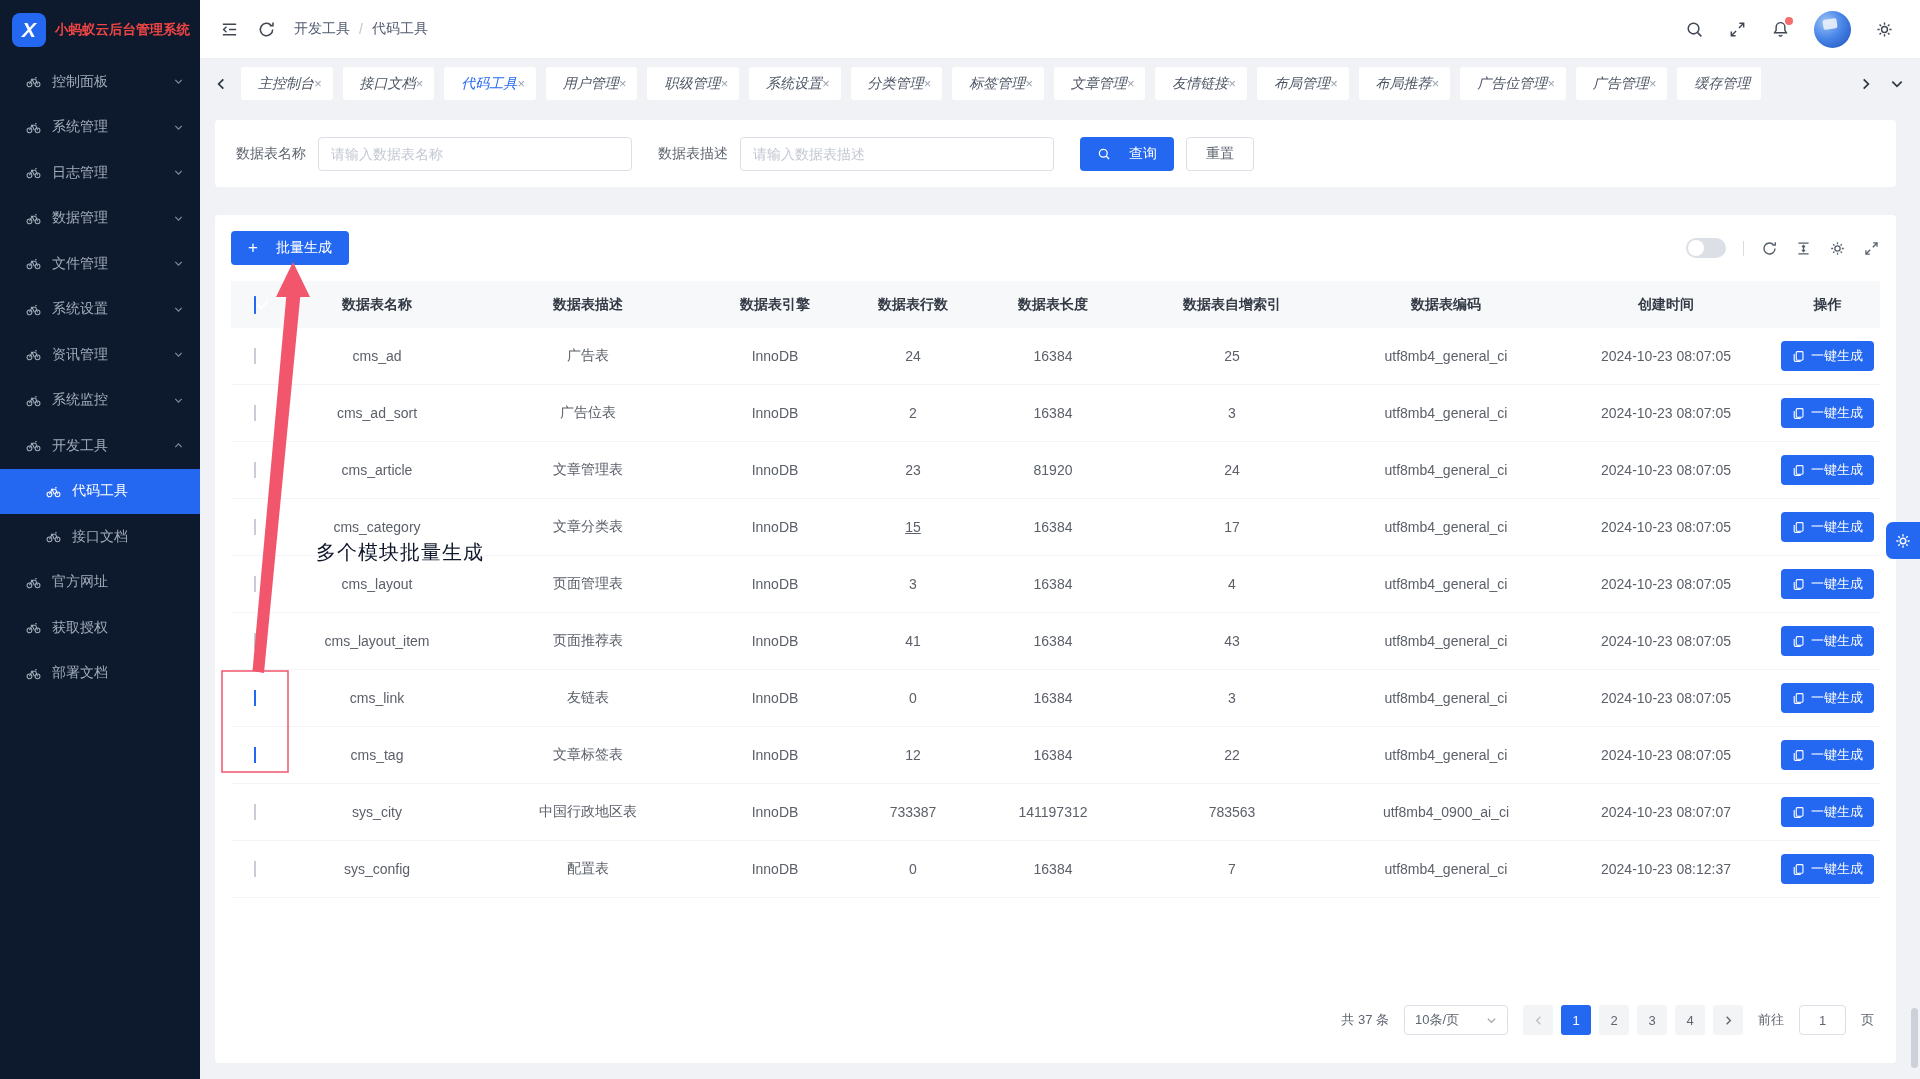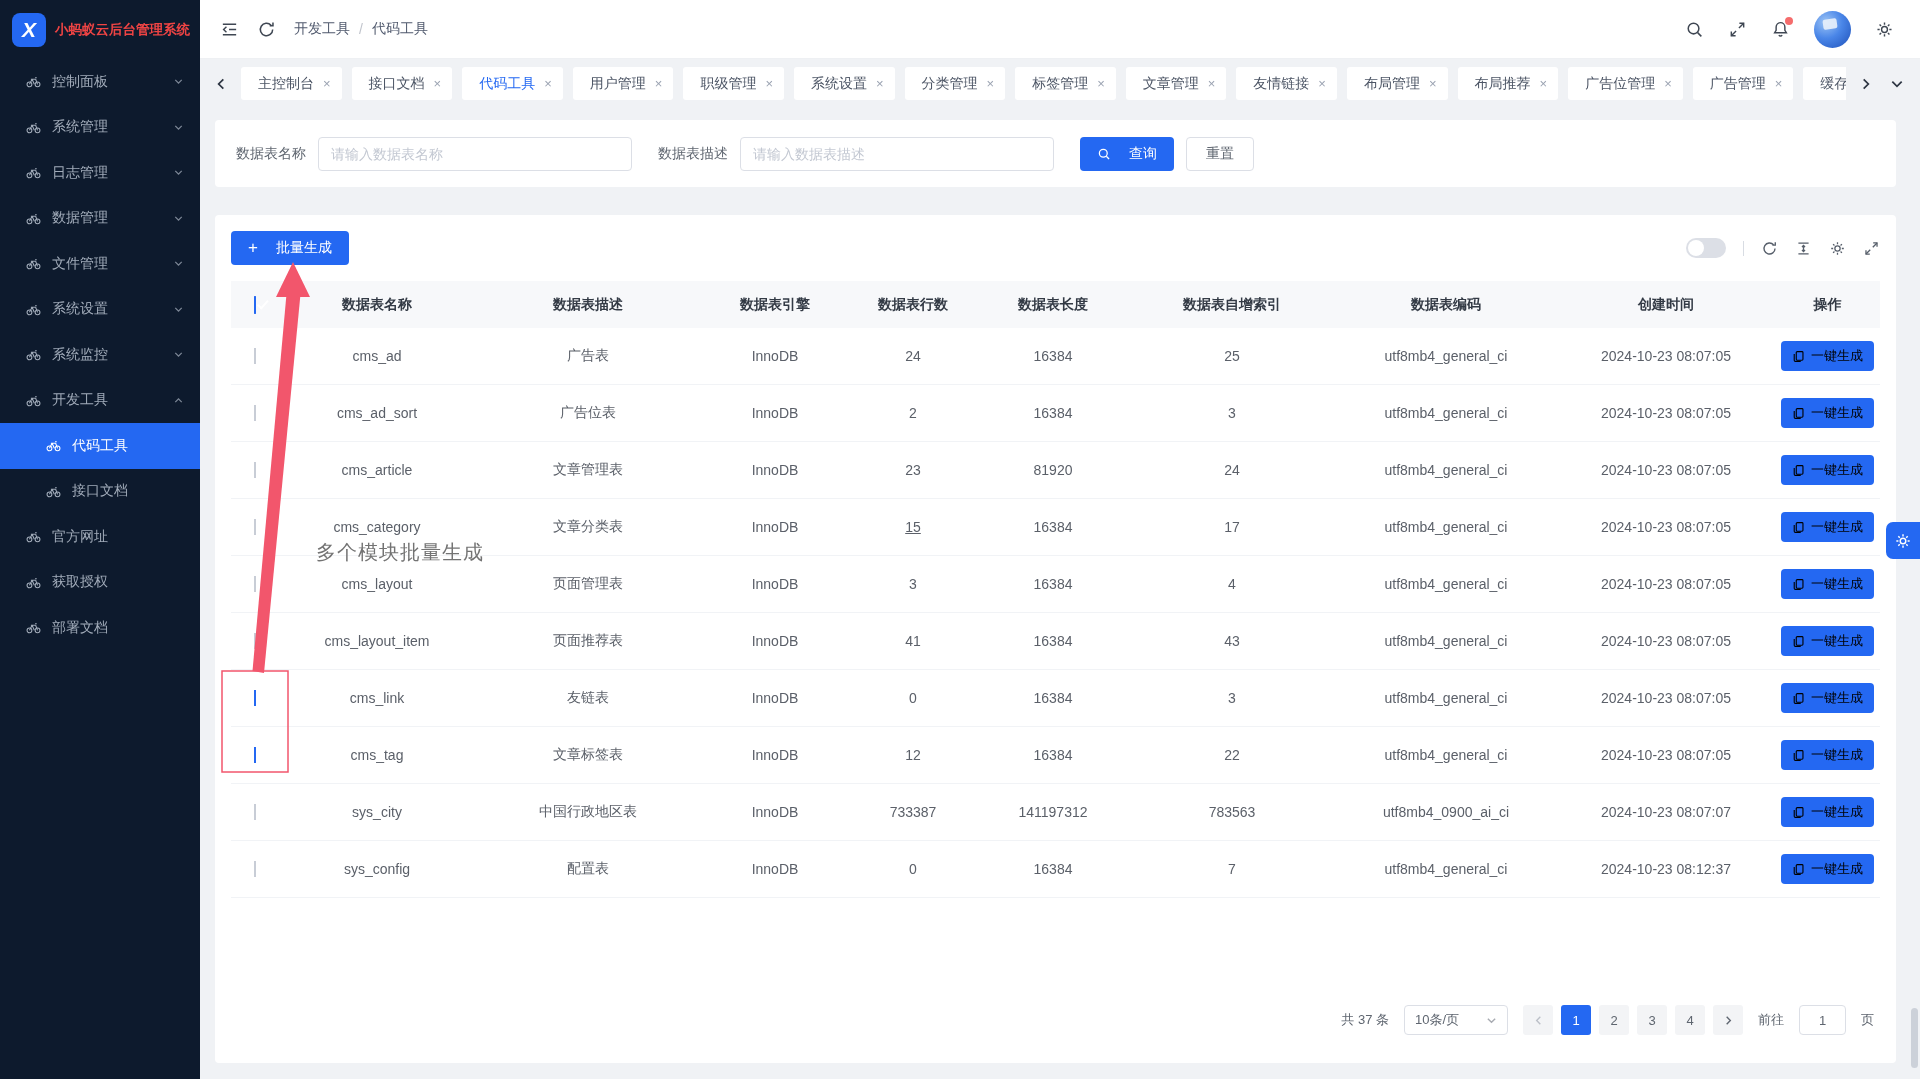--- a/index.html
+++ b/index.html
@@ -30,21 +30,21 @@
   .bell-wrap { position:relative; display:inline-flex; }
   .bell-dot { position:absolute; top:-3px; right:-3px; width:8px; height:8px; border-radius:50%; background:#f56c6c; }
   .avatar { width:37px; height:37px; border-radius:50%; background:radial-gradient(circle at 32% 30%,#9cc4f5 0%,#4a86e8 45%,#1d4fb8 100%); position:relative; overflow:hidden; cursor:pointer; flex-shrink:0; }
   .avatar::after { content:""; position:absolute; left:9px; top:8px; width:14px; height:10px; background:#e9f1fb; border-radius:2px; transform:rotate(-8deg); opacity:.9; }
 
   
   .tabbar { height:49px; display:flex; align-items:center; gap:9px; padding:0 12px 0 10px; background:#f0f2f5; }
   .tabnav { width:22px; height:22px; color:#2e3643; display:inline-flex; align-items:center; justify-content:center; cursor:pointer; flex-shrink:0; }
   .tabnav .icn { width:14px; height:14px; }
   .tabs { display:flex; gap:10px; flex:1; overflow:hidden; }
-  .tab { height:33px; background:#fff; border-radius:3px; display:flex; align-items:center; gap:9px; padding:0 11px 0 17px; font-size:14px; color:#4c5565; white-space:nowrap; flex-shrink:0; cursor:pointer; }
+  .tab { height:33px; background:#fff; border-radius:3px; display:flex; align-items:center; padding:0 11px 0 17px; font-size:14px; color:#4c5565; white-space:nowrap; flex-shrink:0; cursor:pointer;font-style:italic; }
   .tab.active { color:#2468f2; }
   .tab-close { font-size:13px; color:#9aa2b1; line-height:1; }
 
   
   .content { flex:1; padding:12px 24px 0 15px; overflow:hidden; }
   .card { background:#fff; border-radius:4px; }
   .filter-card { height:67px; display:flex; align-items:center; gap:12px; padding:0 21px; }
   .f-label { font-size:14px; color:#5f6670; white-space:nowrap; }
   .f-input { width:314px; height:34px; border:1px solid #dcdfe6; border-radius:4px; padding:0 12px; font-size:14px; color:#606266; outline:none; margin-right:14px; }
   .f-input::placeholder { color:#c3c8d2; }
@@ -62,21 +62,21 @@
   .vdiv { width:1px; height:15px; background:#d8dce3; }
   .ticon { width:17px; height:17px; cursor:pointer; display:inline-flex; }
 
   .thead { margin-top:16px; height:47px; background:#f7f8fa; display:flex; align-items:center; }
   .th { font-size:14px; font-weight:bold; color:#333a45; text-align:center; }
   .trow { height:57px; display:flex; align-items:center; border-bottom:1px solid #f1f3f6; }
   .td { font-size:14px; color:#5b6069; text-align:center; overflow:hidden; text-overflow:ellipsis; white-space:nowrap; }
   .checkbox { width:16px; height:16px; border:1px solid #c8cdd6; border-radius:3px; background:#fff; margin:0 auto; position:relative; cursor:pointer; }
   .checkbox.checked { background:#2468f2; border-color:#2468f2; }
   .checkbox.checked::after { content:""; position:absolute; left:4.5px; top:1.5px; width:4px; height:8.5px; border:solid #fff; border-width:0 2px 2px 0; transform:rotate(42deg); }
-  .action-btn { background:#2468f2; color:#000000; border:none; border-radius:4px; height:30px; padding:0 11px; font-size:13px; display:inline-flex; align-items:center; gap:6px; cursor:pointer; font-family:inherit; }
+  .action-btn { background:#2468f2; color:#ffffff; border:none; border-radius:4px; height:30px; padding:0 11px; font-size:13px; display:inline-flex; align-items:center; gap:6px; cursor:pointer; font-family:inherit; }
   .action-btn .icn { width:13px; height:13px; }
 
   .pagination { margin-top:auto; display:flex; align-items:center; justify-content:flex-end; gap:15px; padding:0 6px 12px 0; font-size:13px; color:#5f6670; }
   .page-size { width:104px; height:30px; border:1px solid #dcdfe6; border-radius:4px; display:flex; align-items:center; justify-content:space-between; padding:0 10px; cursor:pointer; color:#5f6670; }
   .page-size .icn { width:11px; height:11px; color:#a8abb2; }
   .pager { display:flex; align-items:center; gap:8px; }
   .page-btn { min-width:30px; height:30px; padding:0 4px; border-radius:3px; background:#f3f4f6; color:#5f6670; display:flex; align-items:center; justify-content:center; font-size:13px; cursor:pointer; }
   .page-btn.active { background:#2468f2; color:#fff; }
   .page-btn .icn { width:11px; height:11px; }
   .page-btn.disabled { color:#bcc0c8; }
@@ -177,20 +177,35 @@
         </div>
         <div class="menu-item">
           <span class="icn mi-icon">
             <svg viewBox="0 0 24 24" fill="none" stroke="currentColor" stroke-width="1.5">
               <circle cx="6.3" cy="16" r="3.4"></circle>
               <circle cx="17.7" cy="16" r="3.4"></circle>
               <path d="M6.3 16 10 8.8h5M10 8.8 13.2 16M15 8.8l2.7 7.2M8.3 8.8h3.4M14.2 6.8h2.4"></path>
             </svg>
           </span>
           <span class="mi-label">系统设置</span>
+          <span class="icn mi-chev">
+            <svg viewBox="0 0 12 12" fill="none" stroke="currentColor" stroke-width="1.4">
+              <path d="M2.5 4.2 6 7.8l3.5-3.6"></path>
+            </svg>
+          </span>
+        </div>
+        <div class="menu-item">
+          <span class="icn mi-icon">
+            <svg viewBox="0 0 24 24" fill="none" stroke="currentColor" stroke-width="1.5">
+              <circle cx="6.3" cy="16" r="3.4"></circle>
+              <circle cx="17.7" cy="16" r="3.4"></circle>
+              <path d="M6.3 16 10 8.8h5M10 8.8 13.2 16M15 8.8l2.7 7.2M8.3 8.8h3.4M14.2 6.8h2.4"></path>
+            </svg>
+          </span>
+          <span class="mi-label">资讯管理</span>
           <span class="icn mi-chev">
             <svg viewBox="0 0 12 12" fill="none" stroke="currentColor" stroke-width="1.4">
               <path d="M2.5 4.2 6 7.8l3.5-3.6"></path>
             </svg>
           </span>
         </div>
         <div class="menu-item">
           <span class="icn mi-icon">
             <svg viewBox="0 0 24 24" fill="none" stroke="currentColor" stroke-width="1.5">
               <circle cx="6.3" cy="16" r="3.4"></circle>
@@ -732,14 +747,14 @@
 </div>
 
 <div class="scroll-thumb"></div>
 
 <div class="overlay">
   <svg width="1920" height="1079">
     <polygon class="ann-fill" points="293,262 276,297 310,297" fill="#f2566c"></polygon>
     <polygon class="ann-fill" points="286.5,294 300.5,294 264,673 252.5,671" fill="#f2566c"></polygon>
     <rect class="ann-stroke" x="222" y="671" width="66" height="101" fill="none" stroke="#f2566c" stroke-width="1.5"></rect>
   </svg>
-  <div class="ann-text" style="color: #737373;">多个模块批量生成</div>
+  <div class="ann-text" style="color: #0f172a;">多个模块批量生成</div>
 </div>
 
 </body></html>

